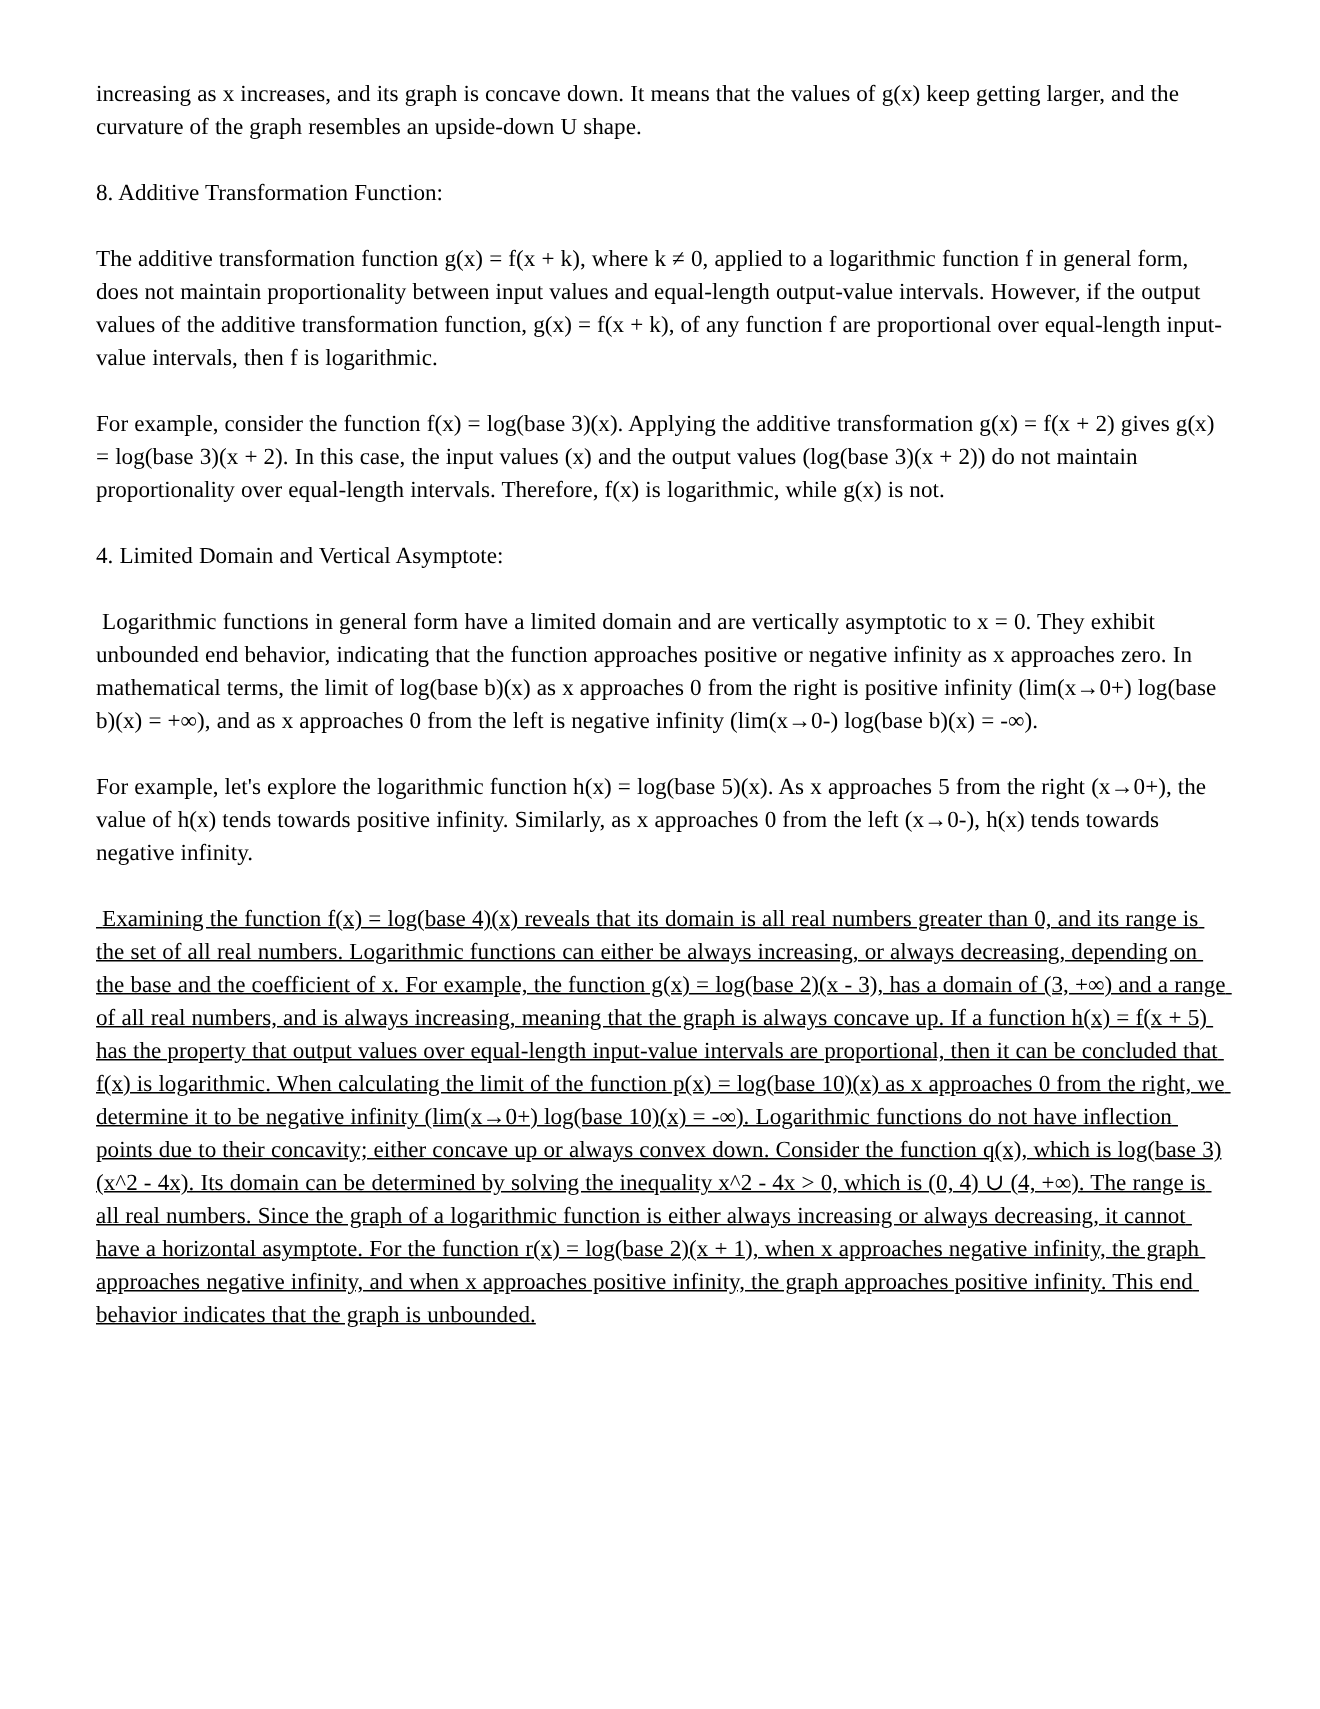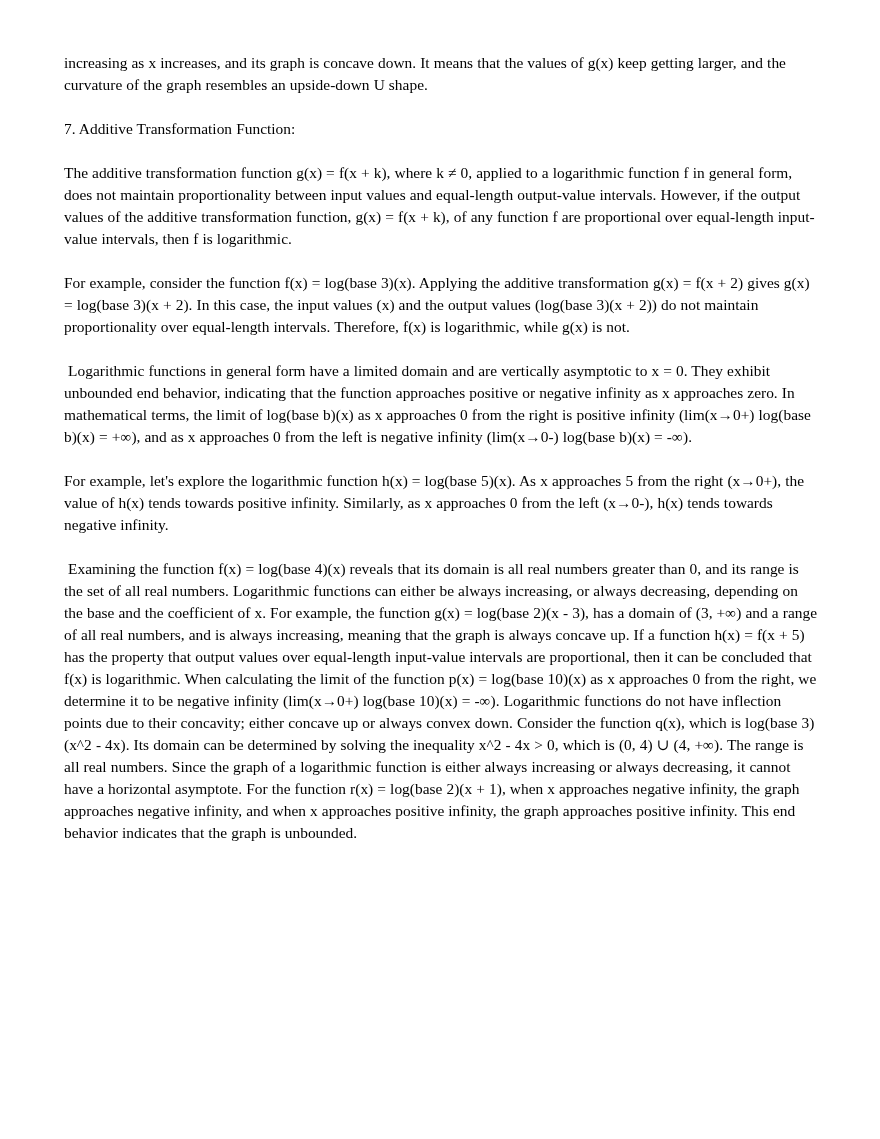--- a/index.html
+++ b/index.html
@@ -36,36 +36,38 @@
     letter-spacing: 0.02px;
   }
   .para.heading {
     margin-bottom: 22px;
   }
   .para.gap-extra {
     margin-top: 22px;
   }
   .para:last-child {
     margin-bottom: 0;
+    text-decoration: underline;
   }
 </style>
 </head>
 <body>
 
 <div class="page">
   <div class="content">
 
     <p class="para">increasing as x increases, and its graph is concave down. It means that the values of g(x) keep getting larger, and the curvature of the graph resembles an upside-down U shape.</p>
 
-    <p class="para heading">7. Additive Transformation Function:</p>
+    <p class="para heading">8. Additive Transformation Function:</p>
 
     <p class="para">The additive transformation function g(x) = f(x + k), where k ≠ 0, applied to a logarithmic function f in general form, does not maintain proportionality between input values and equal-length output-value intervals. However, if the output values of the additive transformation function, g(x) = f(x + k), of any function f are proportional over equal-length input-value intervals, then f is logarithmic.</p>
 
     <p class="para">For example, consider the function f(x) = log(base 3)(x). Applying the additive transformation g(x) = f(x + 2) gives g(x) = log(base 3)(x + 2). In this case, the input values (x) and the output values (log(base 3)(x + 2)) do not maintain proportionality over equal-length intervals. Therefore, f(x) is logarithmic, while g(x) is not.</p>
 
+    <p class="para heading">4. Limited Domain and Vertical Asymptote:</p>
 
     <p class="para"> Logarithmic functions in general form have a limited domain and are vertically asymptotic to x = 0. They exhibit unbounded end behavior, indicating that the function approaches positive or negative infinity as x approaches zero. In mathematical terms, the limit of log(base b)(x) as x approaches 0 from the right is positive infinity (lim(x→0+) log(base b)(x) = +∞), and as x approaches 0 from the left is negative infinity (lim(x→0-) log(base b)(x) = -∞).</p>
 
     <p class="para">For example, let's explore the logarithmic function h(x) = log(base 5)(x). As x approaches 5 from the right (x→0+), the value of h(x) tends towards positive infinity. Similarly, as x approaches 0 from the left (x→0-), h(x) tends towards negative infinity.</p>
 
 
     <p class="para gap-extra"> Examining the function f(x) = log(base 4)(x) reveals that its domain is all real numbers greater than 0, and its range is the set of all real numbers. Logarithmic functions can either be always increasing, or always decreasing, depending on the base and the coefficient of x. For example, the function g(x) = log(base 2)(x - 3), has a domain of (3, +∞) and a range of all real numbers, and is always increasing, meaning that the graph is always concave up. If a function h(x) = f(x + 5) has the property that output values over equal-length input-value intervals are proportional, then it can be concluded that f(x) is logarithmic. When calculating the limit of the function p(x) = log(base 10)(x) as x approaches 0 from the right, we determine it to be negative infinity (lim(x→0+) log(base 10)(x) = -∞). Logarithmic functions do not have inflection points due to their concavity; either concave up or always convex down. Consider the function q(x), which is log(base 3)(x^2 - 4x). Its domain can be determined by solving the inequality x^2 - 4x &gt; 0, which is (0, 4) ∪ (4, +∞). The range is all real numbers. Since the graph of a logarithmic function is either always increasing or always decreasing, it cannot have a horizontal asymptote. For the function r(x) = log(base 2)(x + 1), when x approaches negative infinity, the graph approaches negative infinity, and when x approaches positive infinity, the graph approaches positive infinity. This end behavior indicates that the graph is unbounded.</p>
 
   </div>
 </div>

